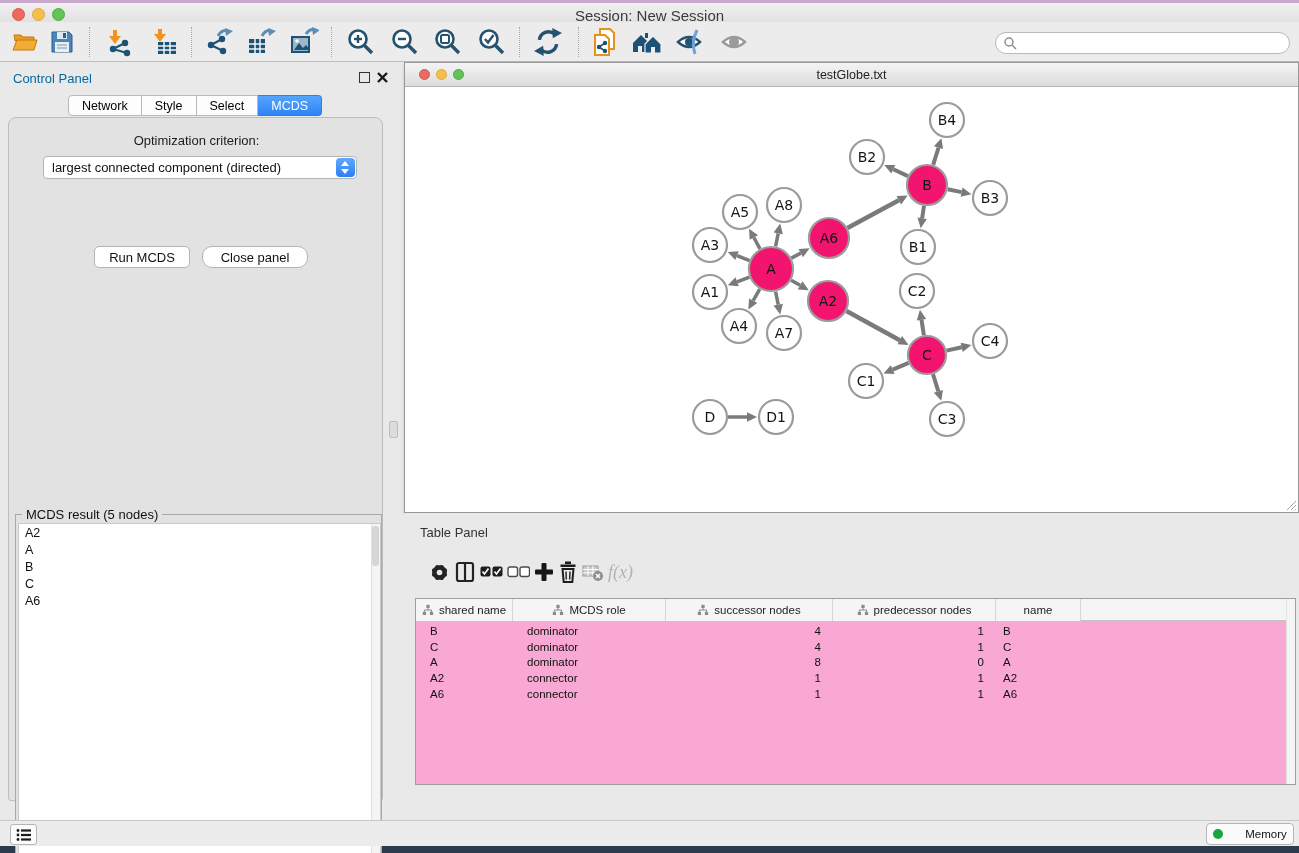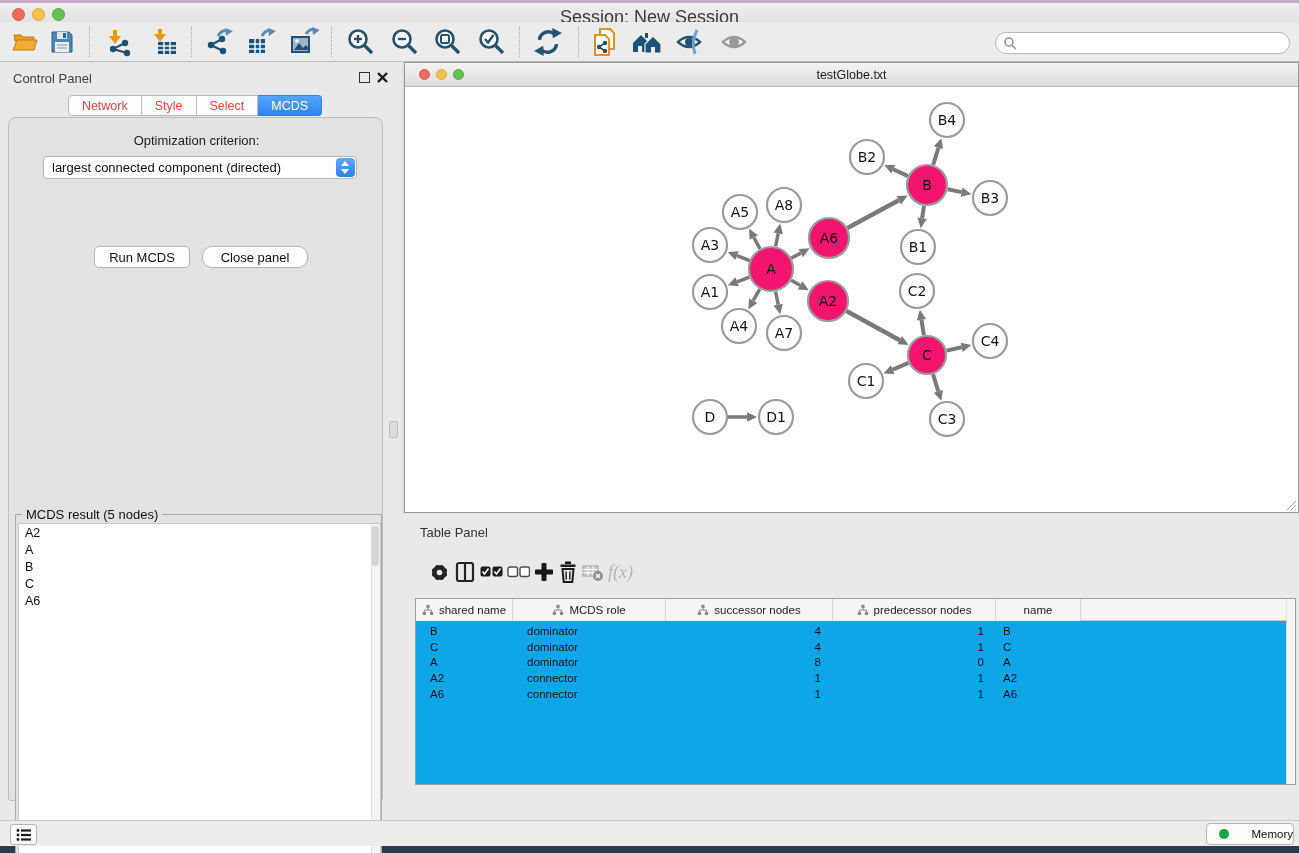--- a/index.html
+++ b/index.html
@@ -11,44 +11,44 @@
   #desktop-top { left:0; top:0; width:1299px; height:3px; background:#c9a9cd; }
   #desktop-bottom { left:0; top:846px; width:1299px; height:7px; background:#2c3a4d; }
 
   
   #titlebar { left:0; top:3px; width:1299px; height:19px;
               background:linear-gradient(#f0f0f0,#e2e2e2); }
   .tl { position:absolute; top:5px; width:13px; height:13px; border-radius:50%; }
   #titlebar .t-red { left:12px; background:#ed6a5f; border:1px solid #d95950; }
   #titlebar .t-yel { left:32px; background:#f4bf4f; border:1px solid #dca93e; }
   #titlebar .t-grn { left:52px; background:#61c454; border:1px solid #53a847; }
-  #app-title { width:100%; text-align:center; top:4px; font-size:18px; color:#3a3a3a; }
+  #app-title { width:100%; text-align:center; top:4px; font-size:15px; color:#3a3a3a; }
 
   
   #toolbar { left:0; top:22px; width:1299px; height:40px; background:#ececec;
              border-bottom:1px solid #bdbdbd; }
   .tb-btn { position:absolute; top:5px; width:34px; height:30px; display:flex;
             align-items:center; justify-content:center; border-radius:4px; }
   .tb-sep { position:absolute; top:5px; height:30px; width:0;
             border-left:1px dotted #a8a8a8; }
   #search-wrap { position:absolute; left:995px; top:10px; width:295px; height:22px;
                  background:#fff; border:1px solid #b9b9b9; border-radius:11px;
                  display:flex; align-items:center; padding-left:7px; }
   #search-input { border:none; outline:none; flex:1; font-size:12px; background:transparent; }
 
   
   #workspace { left:0; top:62px; width:1299px; height:758px; background:#e9e9e9; }
 
   
   #control-panel { left:0; top:62px; width:390px; height:758px; background:#e9e9e9; }
-  #cp-title { left:13px; top:9px; font-size:13px; color:#404040; }
+  #cp-title { left:13px; top:9px; font-size:13px; color:#0369a1; }
   .panel-float { position:absolute; width:11px; height:11px; border:1.5px solid #333; }
   .panel-close { position:absolute; width:13px; height:13px; }
   #cp-tabs { left:0; top:33px; width:390px; display:flex; justify-content:center; }
-  .cp-tab { height:21px; line-height:20px; padding:0 13px; font-size:12.5px; color:#ef4444;
+  .cp-tab { height:21px; line-height:20px; padding:0 13px; font-size:12.5px; color:#000000;
             background:#fdfdfd; border:1px solid #b9b9b9; border-left:none; cursor:default; }
   .cp-tab:first-child { border-left:1px solid #b9b9b9; border-radius:4px 0 0 4px; }
   .cp-tab:last-child { border-radius:0 4px 4px 0; }
   .cp-tab.sel { background:linear-gradient(#55a5fc,#2f84f6); color:#fff; border-color:#2f7fe8; }
   #cp-body { left:8px; top:55px; width:375px; height:684px; background:#e2e2e2;
              border:1px solid #bdbdbd; border-radius:8px 8px 3px 3px; }
   #opt-label { left:0; top:15px; width:375px; text-align:center; font-size:13px; color:#1c1c1c; }
   #criterion-combo { left:34px; top:38px; width:314px; height:23px; background:#fff;
                      border:1px solid #b4b4b4; border-radius:4px; display:flex; align-items:center; }
   #criterion-value { padding-left:8px; font-size:13px; color:#111; flex:1; white-space:nowrap; }
@@ -93,21 +93,21 @@
   .gnode-label { font-family:"DejaVu Sans",sans-serif; font-size:14px; fill:#141414; }
   #resize-grip { right:1px; bottom:1px; width:12px; height:12px; }
 
   
   #table-panel { left:404px; top:513px; width:895px; height:307px; background:#e9e9e9; }
   #tp-title { left:16px; top:12px; font-size:13px; color:#333; }
   #tp-toolbar { left:11px; top:38px; width:873px; height:42px; display:flex;
                 align-items:center; gap:4px; padding-left:14px; }
   .tp-icon { display:flex; align-items:center; justify-content:center; }
   #fx-label { font-family:"Liberation Serif",serif; font-style:italic; font-size:18px; color:#b3b3b3; }
-  #node-table { left:11px; top:85px; width:881px; height:187px; background:#0ea5e9;
+  #node-table { left:11px; top:85px; width:881px; height:187px; background:#f9a8d4;
                 border:1px solid #9e9e9e; overflow:hidden; }
   #nt-header { position:absolute; left:0; top:0; height:22px; background:#f5f5f5;
                border-bottom:1px solid #c4c4c4; }
   .th-cell { position:absolute; top:0; height:22px; display:flex; align-items:center;
              justify-content:center; gap:5px; font-size:11.5px; color:#222;
              border-right:1px solid #d6d6d6; background:#f5f5f5; }
   .td-cell { position:absolute; font-size:11.5px; color:#111; white-space:nowrap; }
   #nt-scroll { position:absolute; right:0; top:0; width:9px; height:100%;
                background:#f5f5f5; border-left:1px solid #e2e2e2; }
   #tp-tabs { left:0; top:276px; width:895px; display:flex; justify-content:center; }
@@ -118,21 +118,21 @@
   .tp-tab.sel { background:linear-gradient(#55a5fc,#2f84f6); color:#fff; border-color:#2f7fe8; }
 
   
   #statusbar { left:0; top:820px; width:1299px; height:26px; background:#ececec;
                border-top:1px solid #c9c9c9; }
   #status-list-btn { left:10px; top:3px; width:27px; height:21px; background:#fbfbfb;
                      border:1px solid #b5b5b5; border-radius:3px; display:flex;
                      align-items:center; justify-content:center; }
   #memory-btn { left:1206px; top:2px; width:88px; height:22px; background:#fbfbfb;
                 border:1px solid #b5b5b5; border-radius:4px; display:flex; gap:22px;
-                align-items:center; justify-content:flex-end; font-size:11.5px; color:#111; }
+                align-items:center; justify-content:center; font-size:11.5px; color:#111; }
   #memory-dot { width:10px; height:10px; border-radius:50%; background:#18a73c; }
 </style>
 </head>
 <body>
 
 <div class="abs" id="desktop-top"></div>
 <div class="abs" id="desktop-bottom"></div>
 
 <div class="abs" id="titlebar">
   <div class="tl t-red"></div>

